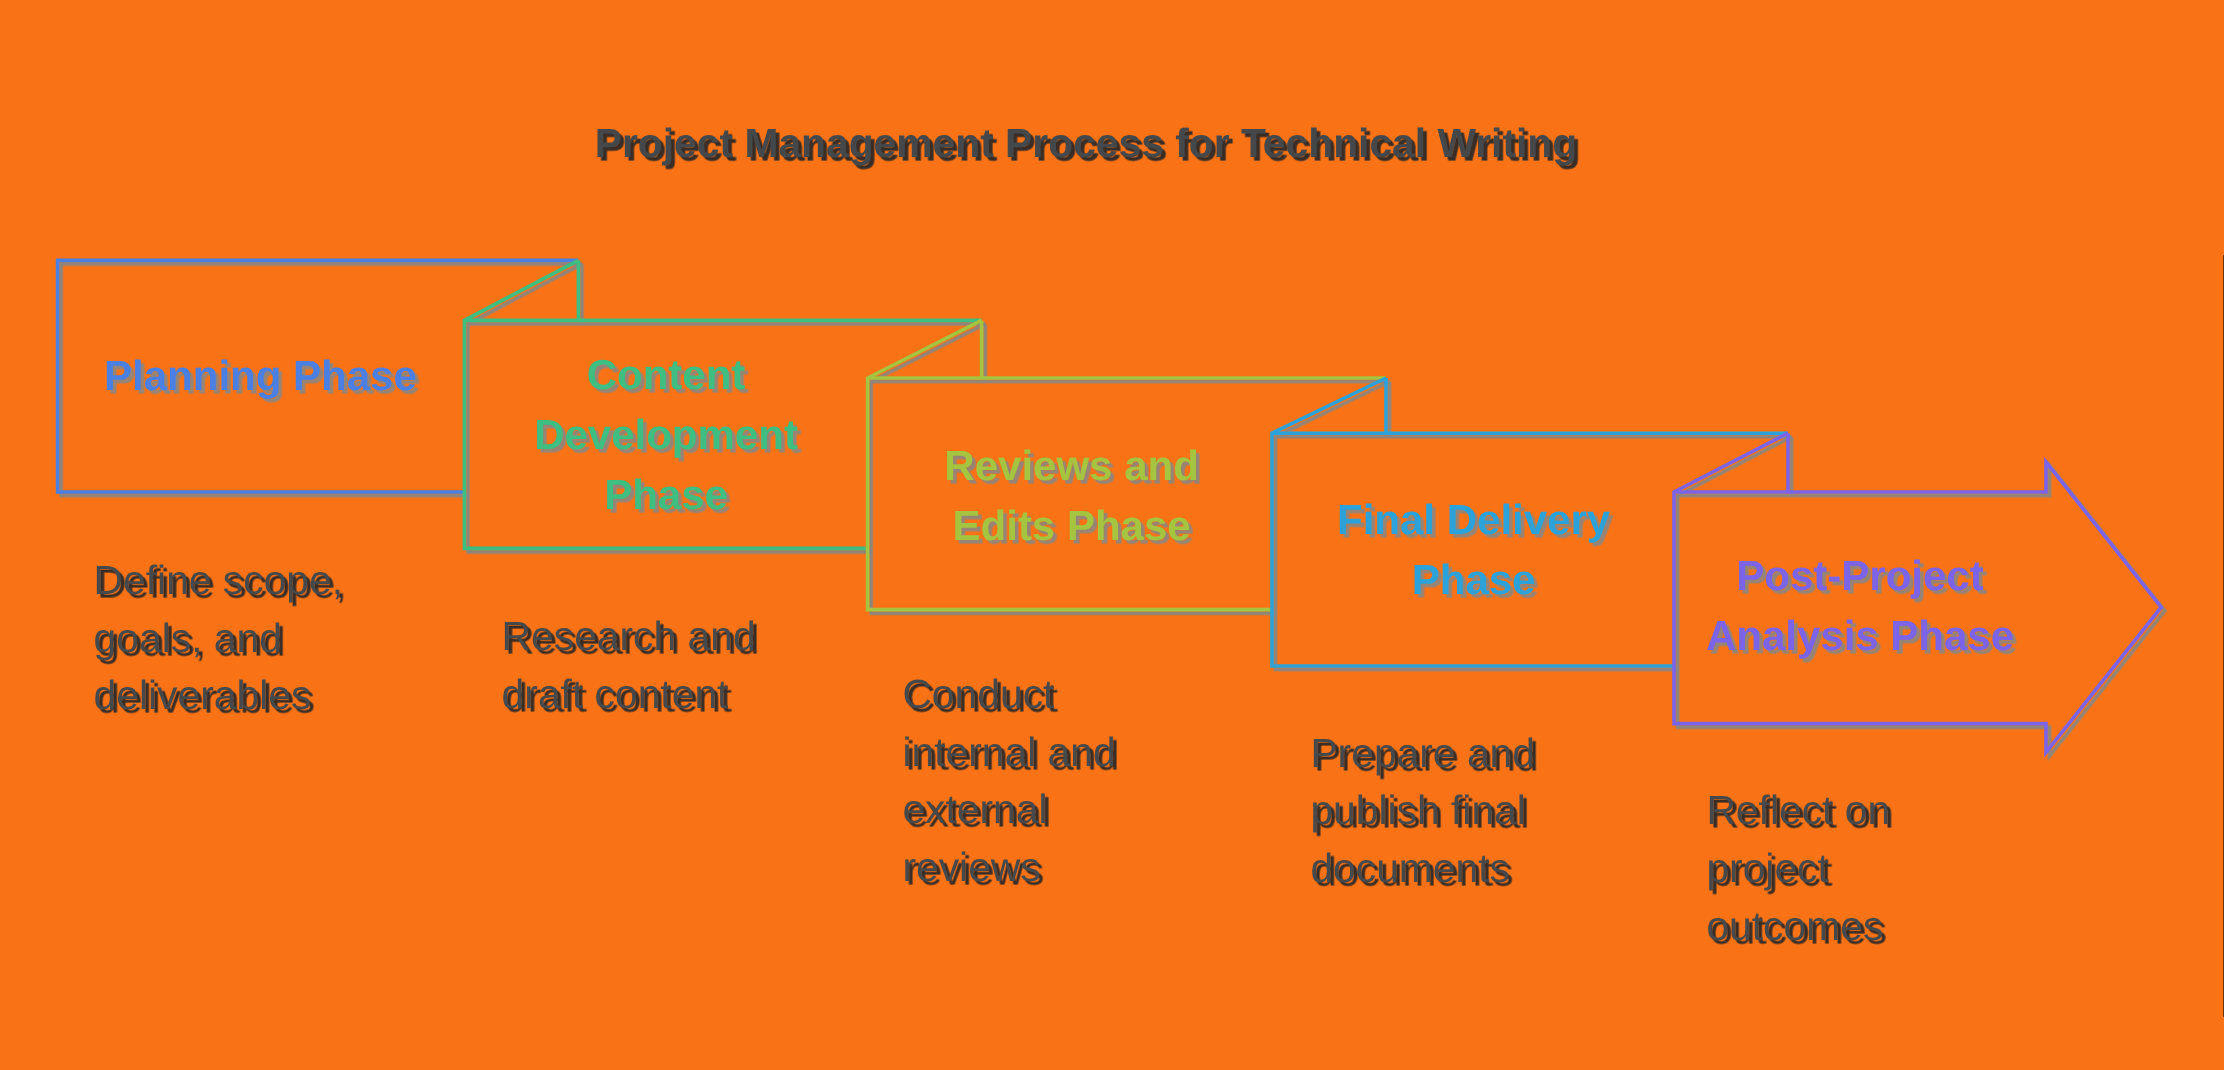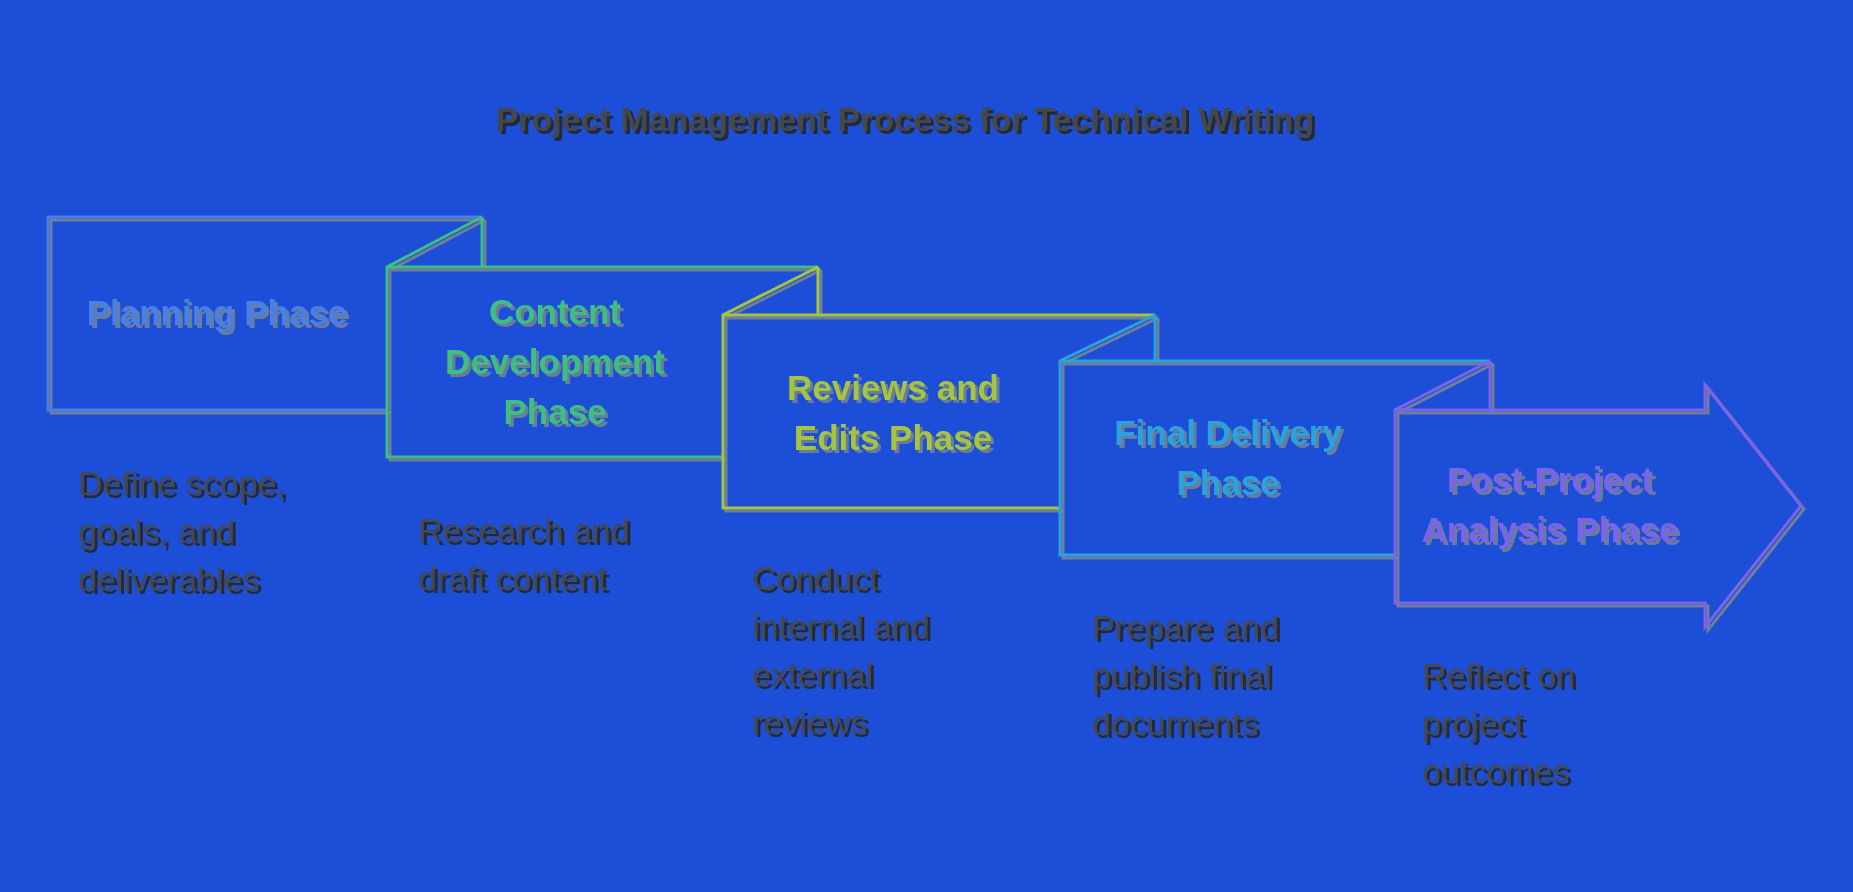--- a/index.html
+++ b/index.html
@@ -8,21 +8,21 @@
     background: #000000;
     width: 1853px;
     height: 892px;
     overflow: hidden;
     font-family: "Liberation Sans", "DejaVu Sans", sans-serif;
   }
   #stage {
     position: relative;
     width: 1853px;
     height: 892px;
-    background: #1d4ed8;
+    background: #f97316;
   }
   svg { display: block; }
   .card-shape {
     fill: none;
     stroke-width: 3px;
     filter: drop-shadow(3px 3px 0 rgba(127,136,140,0.85));
   }
   .card-title {
     font-weight: 700;
     font-size: 35px;

